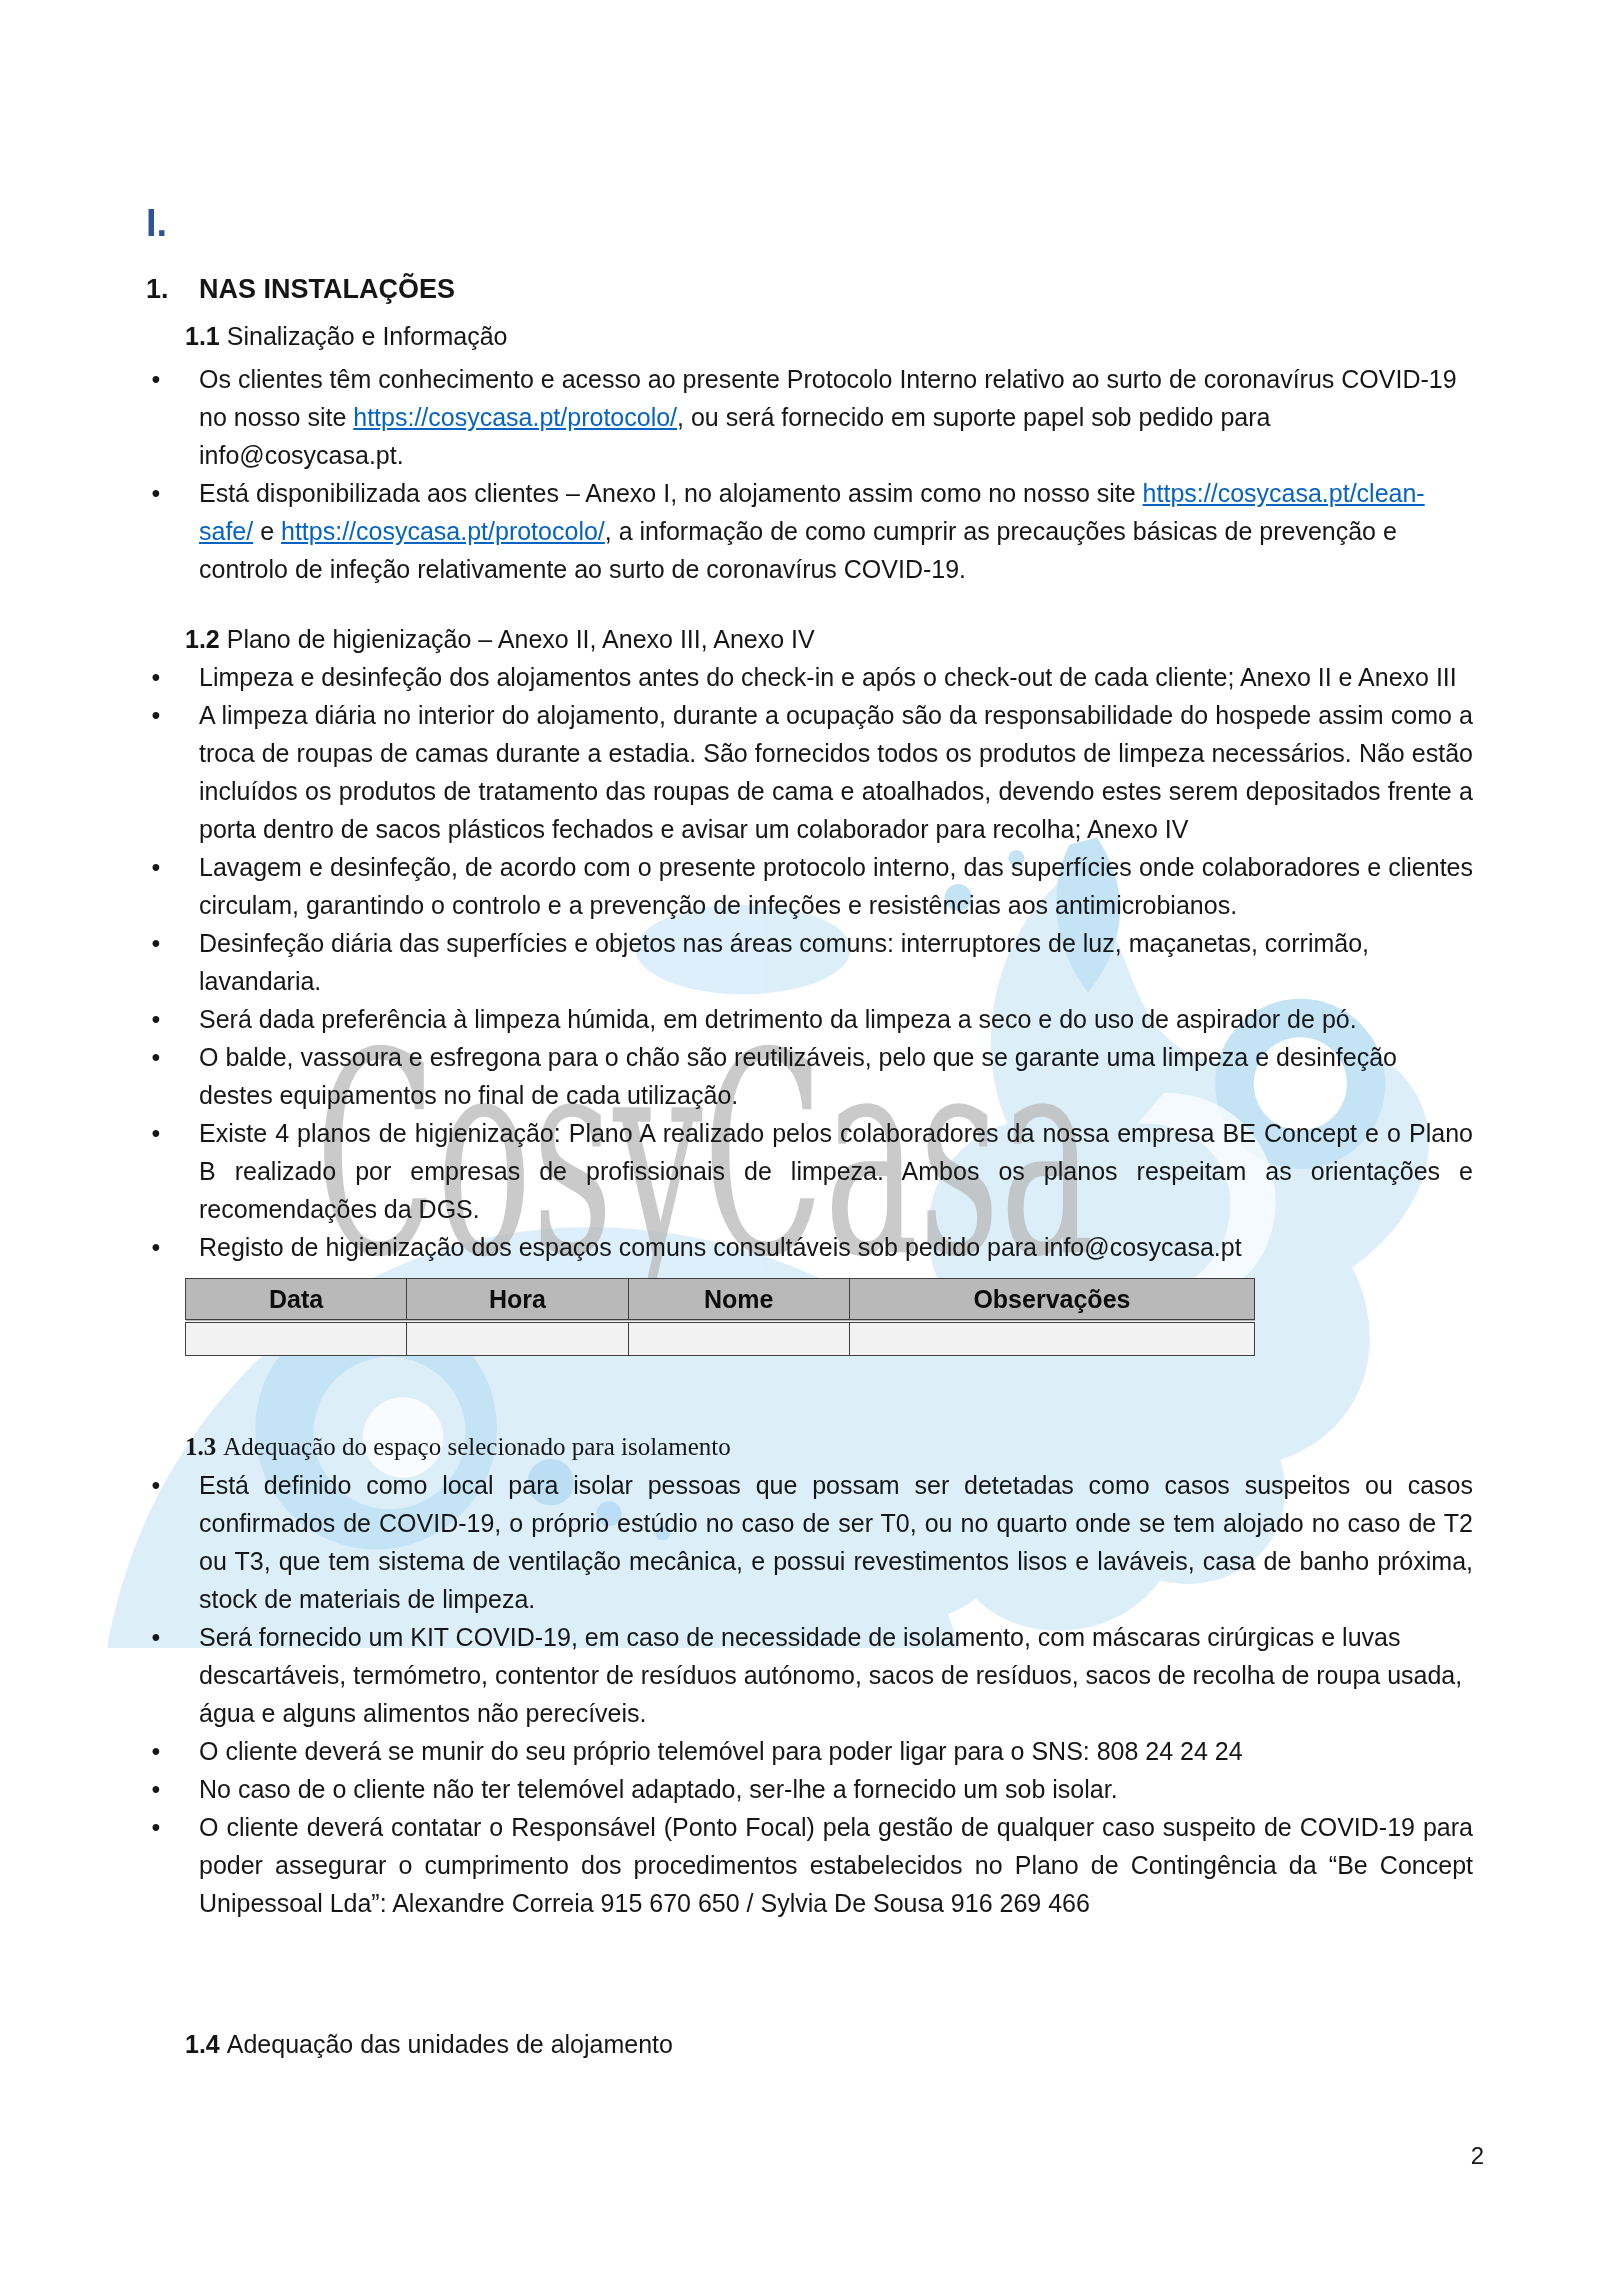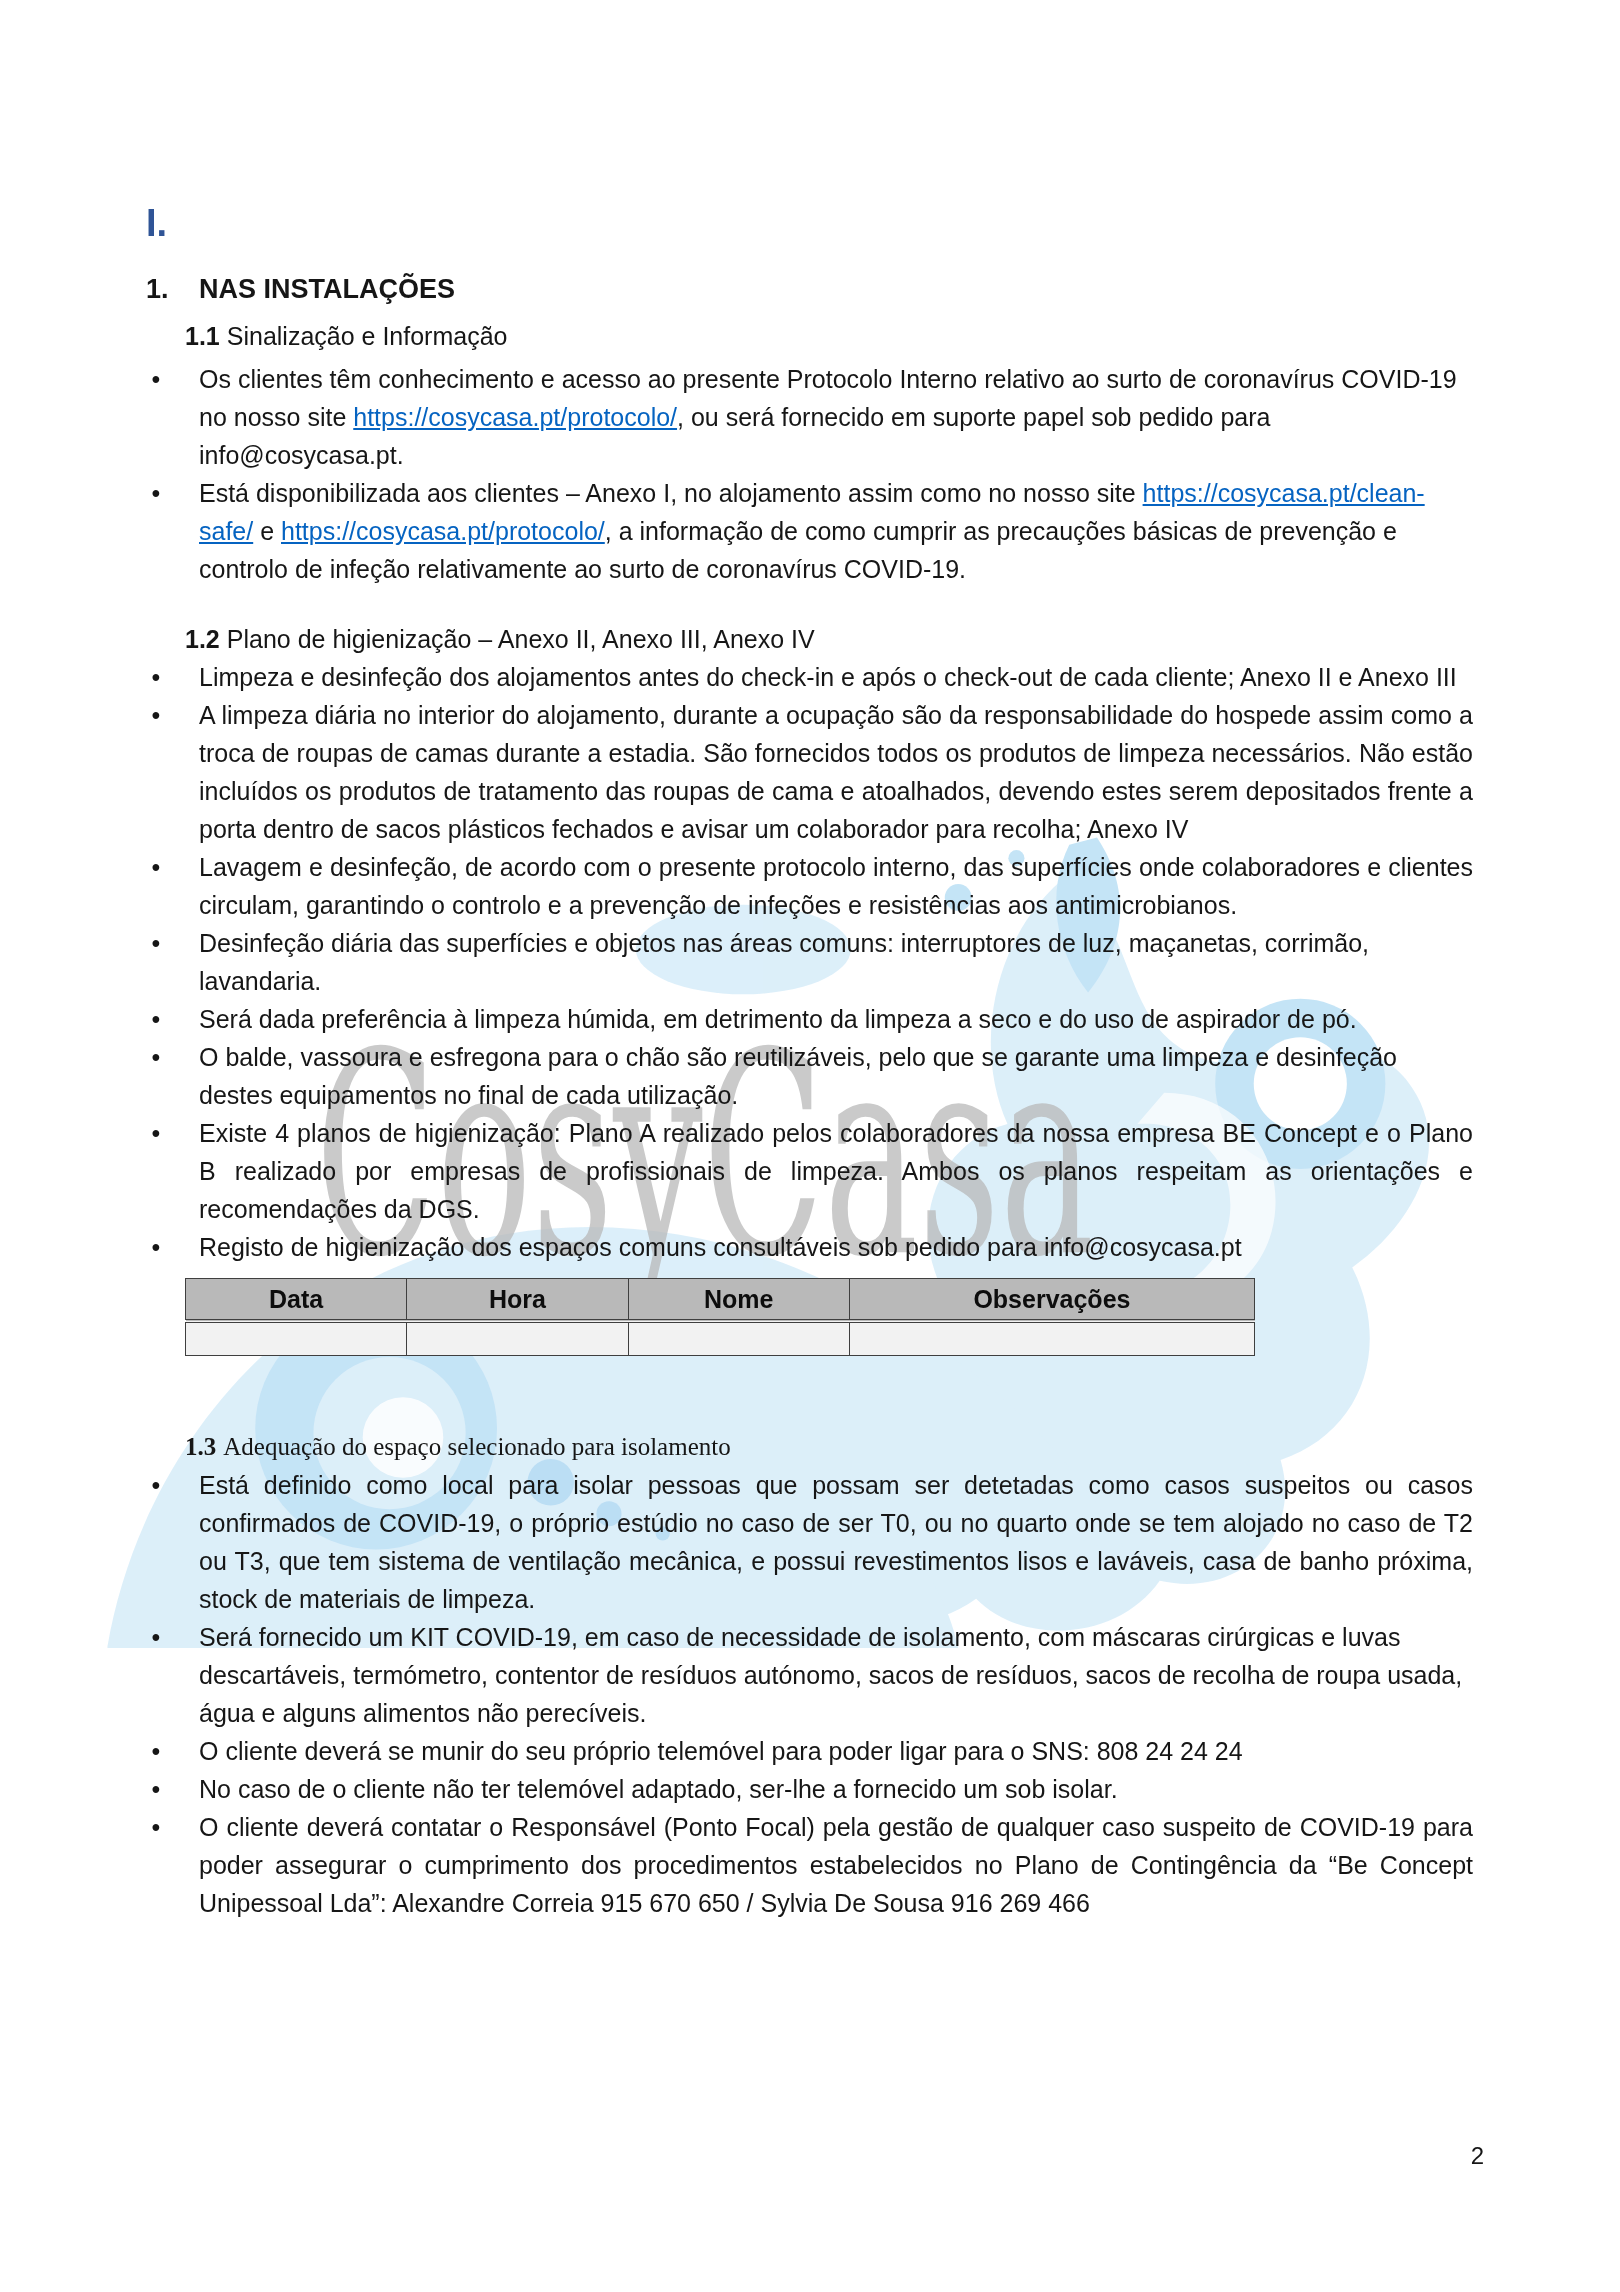--- a/index.html
+++ b/index.html
@@ -190,18 +190,21 @@
     </div>
     <div class="bullet">
       <span class="dot">•</span>
       <p>No caso de o cliente não ter telemóvel adaptado, ser-lhe a fornecido um sob isolar.</p>
     </div>
     <div class="bullet">
       <span class="dot">•</span>
       <p class="just">O cliente deverá contatar o Responsável (Ponto Focal) pela gestão de qualquer caso suspeito de COVID-19 para poder assegurar o cumprimento dos procedimentos estabelecidos no Plano de Contingência da “Be Concept Unipessoal Lda”: Alexandre Correia 915 670 650 / Sylvia De Sousa 916 269 466</p>
     </div>
 
+    <div class="subhead m14">
+      <span class="num">1.4</span><span>Adequação das unidades de alojamento</span>
+    </div>
 
   </div>
 
   <div class="pagenum">2</div>
 </div>
 
 
 </body></html>

